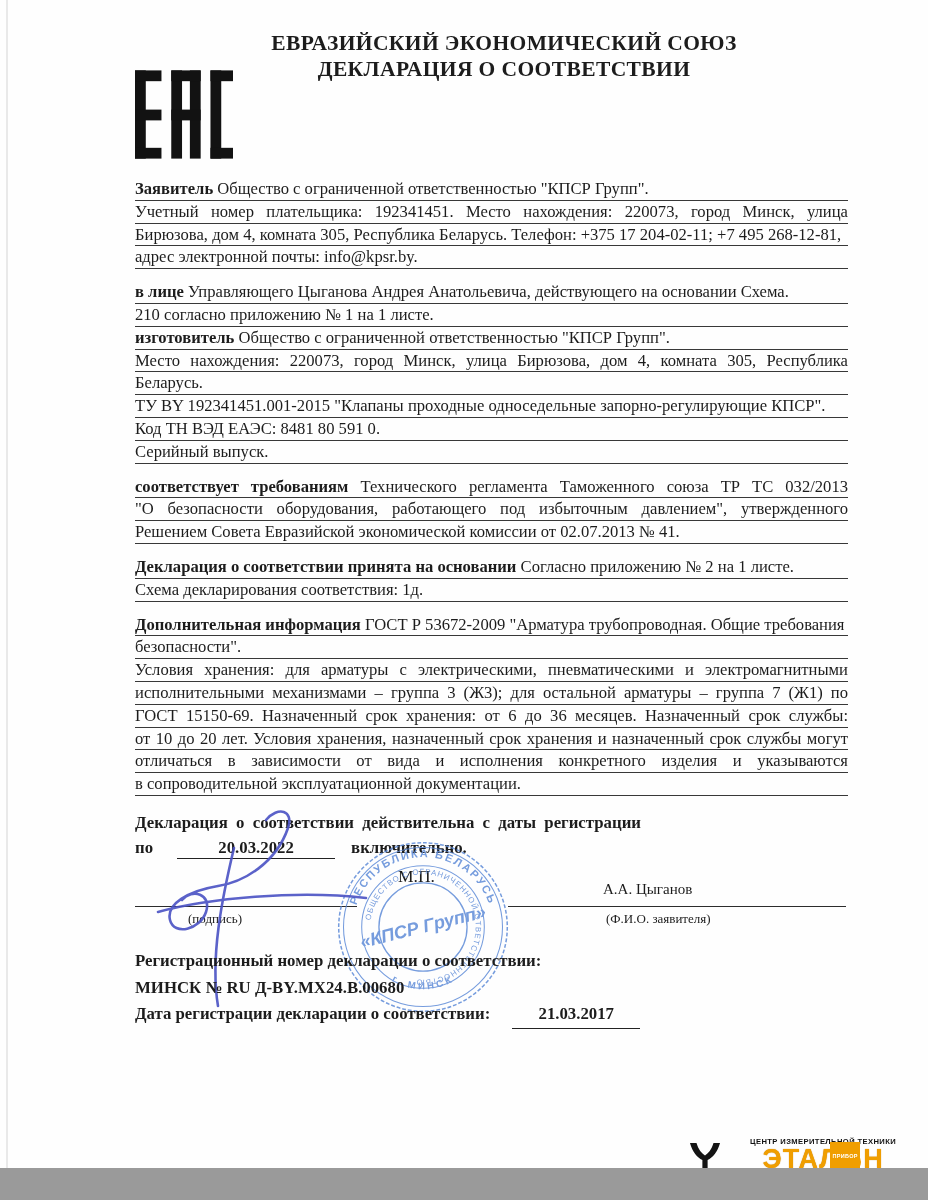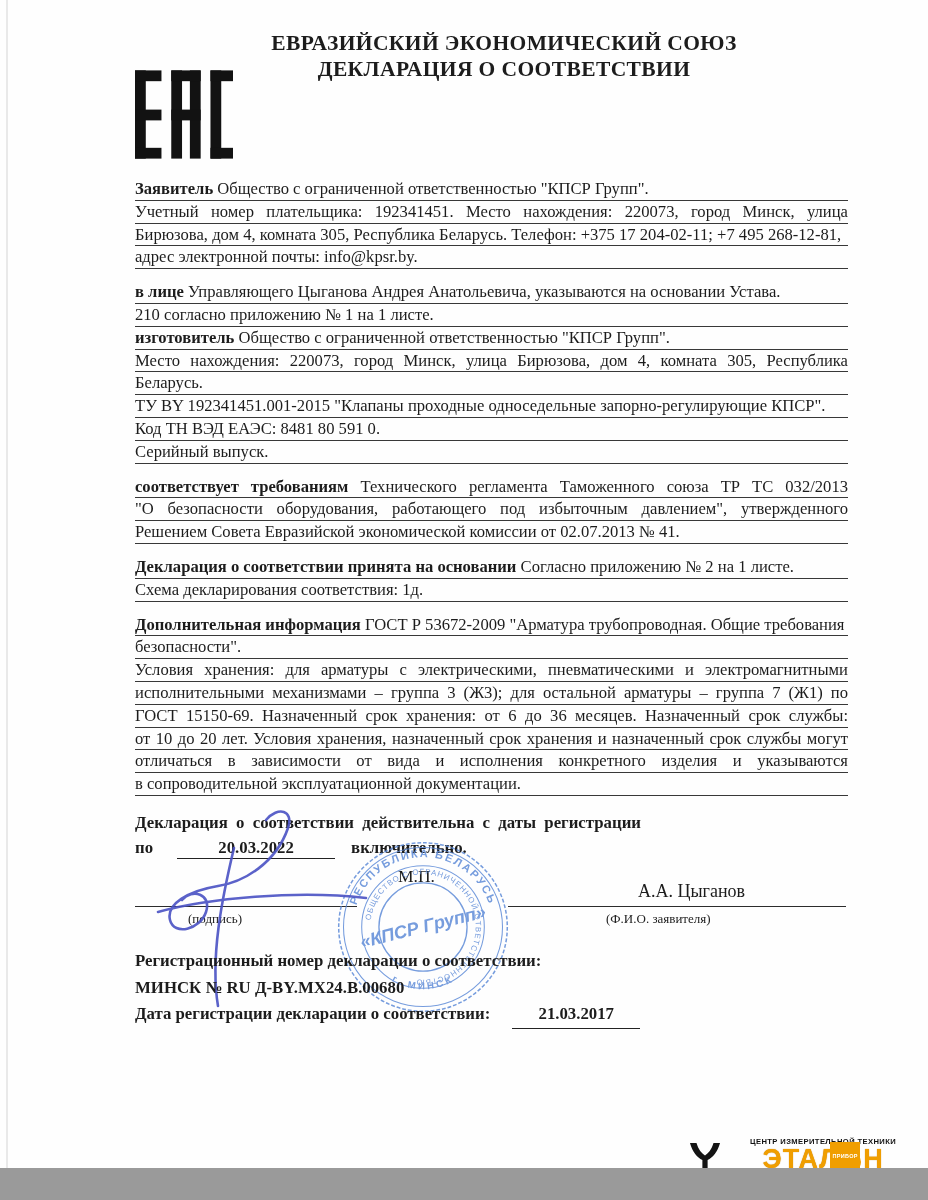--- a/index.html
+++ b/index.html
@@ -25,21 +25,21 @@
   .v1{font-weight:bold;font-size:16.8px;line-height:24px;width:506px;
       text-align:justify;text-align-last:justify;}
   .v2{font-weight:bold;font-size:16.8px;margin-top:3px;}
   .date-underline{display:inline-block;width:158px;border-bottom:1.5px solid #222;
       text-align:center;margin:0 16px 0 24px;font-weight:bold;}
 
   
   .sigline{position:absolute;border-top:1.6px solid #2c2c2c;}
   .cap{position:absolute;font-size:13px;color:#222;}
   .mp{position:absolute;left:398px;top:866px;font-size:17.5px;}
-  .fio{position:absolute;left:638px;top:881px;font-size:18px;}
+  .fio{position:absolute;left:603px;top:881px;font-size:15px;}
   .stamp{position:absolute;left:332px;top:836px;opacity:.85;}
   .signature{position:absolute;left:148px;top:808px;}
 
   
   .reg{position:absolute;left:135px;top:948px;font-weight:bold;font-size:16.8px;line-height:26.5px;}
   .reg-date-val{display:inline-block;min-width:128px;border-bottom:1.6px solid #222;
       text-align:center;margin-left:22px;}
 
   
   .etalon{position:absolute;right:8px;top:1136px;display:flex;align-items:center;gap:4px;
@@ -79,21 +79,21 @@
     <div>ЕВРАЗИЙСКИЙ ЭКОНОМИЧЕСКИЙ СОЮЗ</div>
     <div>ДЕКЛАРАЦИЯ О СООТВЕТСТВИИ</div>
   </div>
 
   <div class="doc">
     <div class="ln u"><b>Заявитель </b><span>Общество с ограниченной ответственностью "КПСР Групп".</span></div>
     <div class="ln u j"><span>Учетный номер плательщика: 192341451. Место нахождения: 220073, город Минск, улица</span></div>
     <div class="ln u"><span>Бирюзова, дом 4, комната 305, Республика Беларусь. Телефон: +375 17 204-02-11; +7 495 268-12-81,</span></div>
     <div class="ln u"><span>адрес электронной почты: info@kpsr.by.</span></div>
 
-    <div class="ln u gap"><b>в лице </b><span>Управляющего Цыганова Андрея Анатольевича, указываются на основании Устава.</span></div>
+    <div class="ln u gap"><b>в лице </b><span>Управляющего Цыганова Андрея Анатольевича, действующего на основании Схема.</span></div>
     <div class="ln u"><span>210 согласно приложению № 1 на 1 листе.</span></div>
     <div class="ln u"><b>изготовитель </b><span>Общество с ограниченной ответственностью "КПСР Групп".</span></div>
     <div class="ln u j"><span>Место нахождения: 220073, город Минск, улица Бирюзова, дом 4, комната 305, Республика</span></div>
     <div class="ln u"><span>Беларусь.</span></div>
     <div class="ln u"><span>ТУ BY 192341451.001-2015 "Клапаны проходные односедельные запорно-регулирующие КПСР".</span></div>
     <div class="ln u"><span>Код ТН ВЭД ЕАЭС: 8481 80 591 0.</span></div>
     <div class="ln u"><span>Серийный выпуск.</span></div>
 
     <div class="ln u j gap"><b>соответствует требованиям </b><span>Технического регламента Таможенного союза ТР ТС 032/2013</span></div>
     <div class="ln u j"><span>"О безопасности оборудования, работающего под избыточным давлением", утвержденного</span></div>

